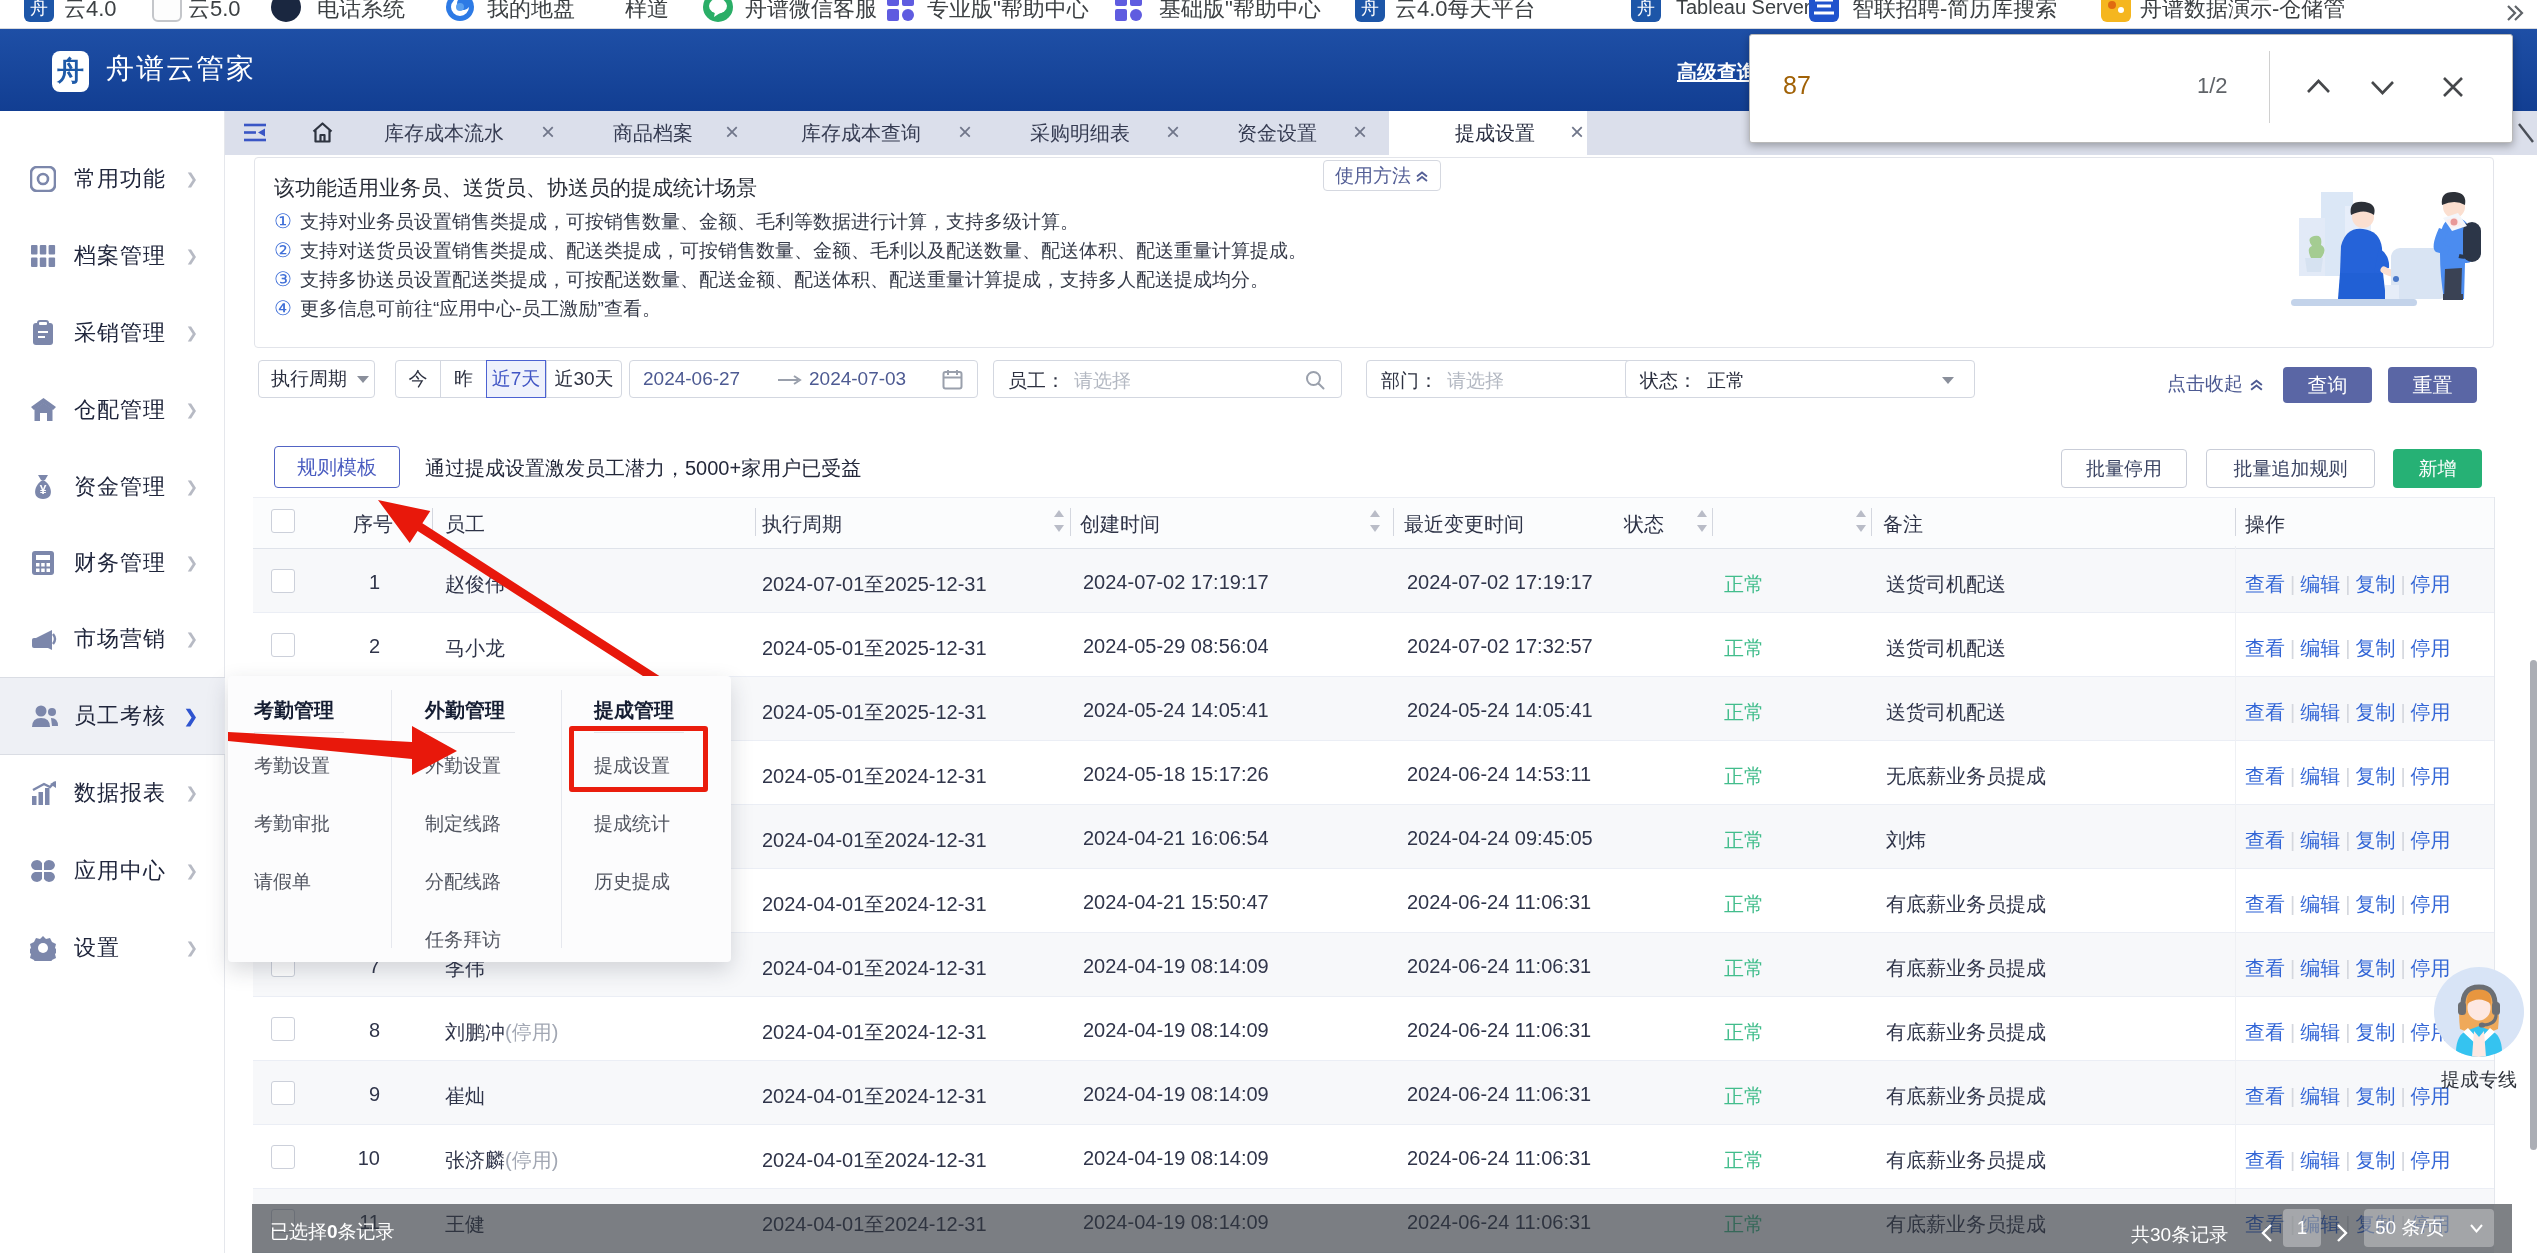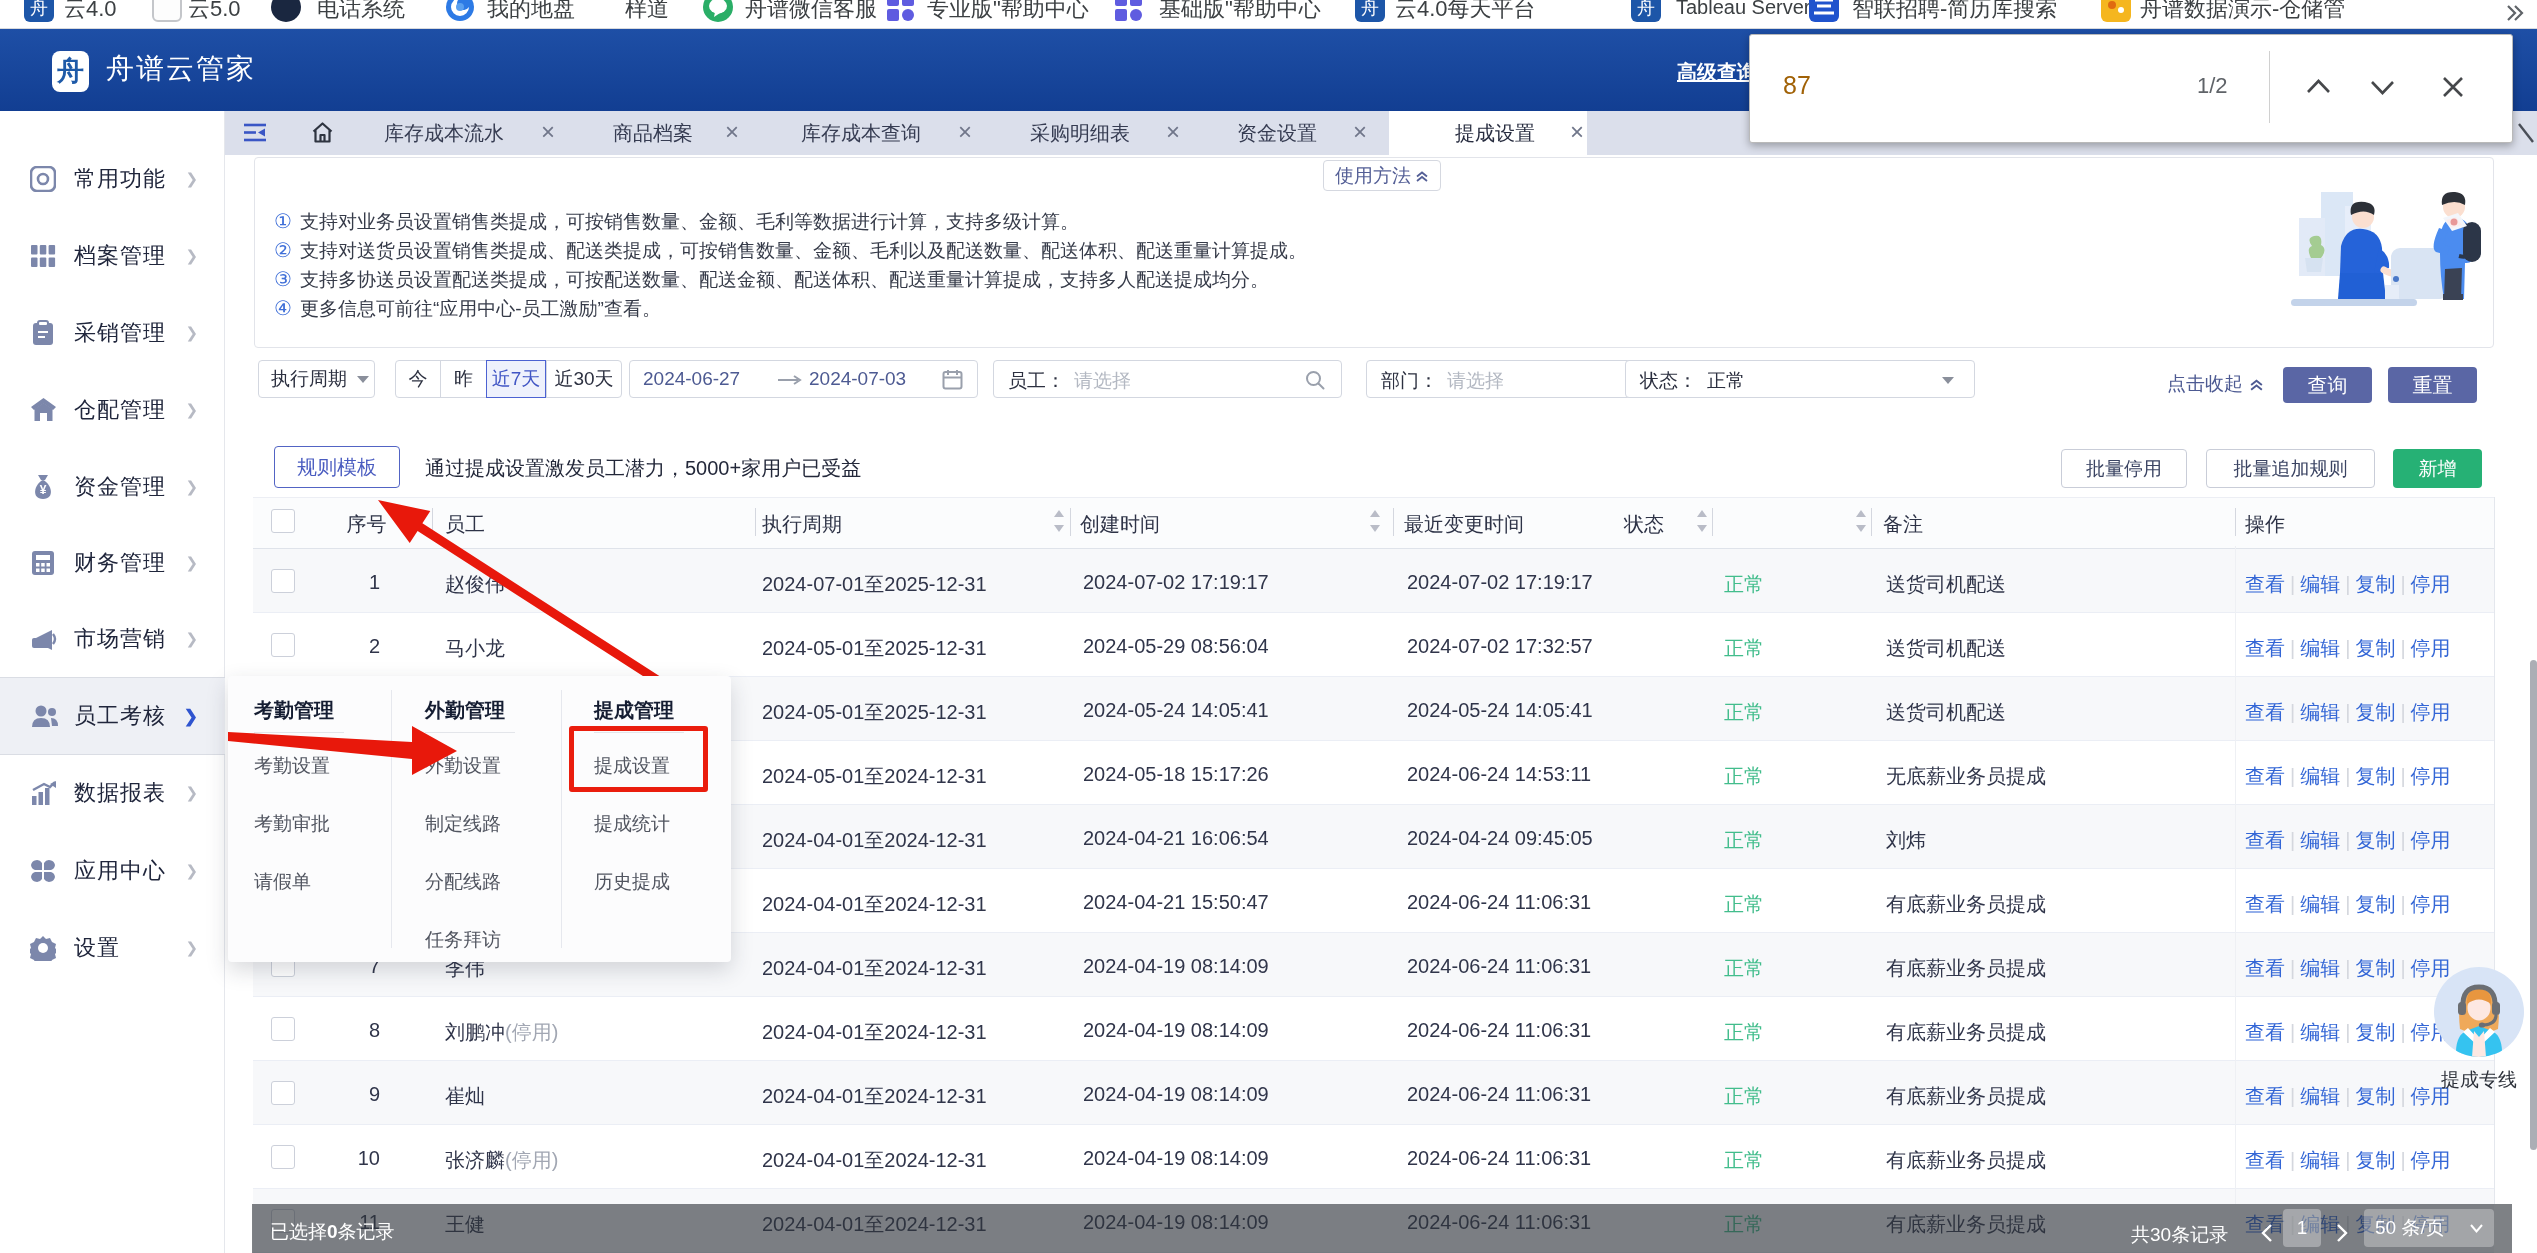--- a/index.html
+++ b/index.html
@@ -264,20 +264,21 @@
 <div class="mi" style="top:798px">
       <svg width="26" height="26" viewBox="0 0 26 26">
         <path d="M13 1 l3 3 4 -1 2 4 4 2 -1 4 3 3 -3 3 1 4 -4 2 -2 4 -4 -1 -3 3 -3 -3 -4 1 -2 -4 -4 -2 1 -4 -3 -3 3 -3 -1 -4 4 -2 2 -4 4 1 Z" fill="#7c87ab"></path>
         <circle cx="13" cy="13" r="5" fill="#fff"></circle>
       </svg>
       <span class="txt">设置</span>
       <span class="chev">❯</span>
     </div>
 </div>
 <div class="abs" id="panel">
+<div class="abs" style="left:19px;top:16px;font-size:21px;color:#272b36;white-space:nowrap">该功能适用业务员、送货员、协送员的提成统计场景</div>
 <div class="pline" style="top:51px"><span class="cnum">①</span>支持对业务员设置销售类提成，可按销售数量、金额、毛利等数据进行计算，支持多级计算。</div>
 <div class="pline" style="top:80px"><span class="cnum">②</span>支持对送货员设置销售类提成、配送类提成，可按销售数量、金额、毛利以及配送数量、配送体积、配送重量计算提成。</div>
 <div class="pline" style="top:109px"><span class="cnum">③</span>支持多协送员设置配送类提成，可按配送数量、配送金额、配送体积、配送重量计算提成，支持多人配送提成均分。</div>
 <div class="pline" style="top:138px"><span class="cnum">④</span>更多信息可前往“应用中心-员工激励”查看。</div>
 <svg class="abs" style="left:2036px;top:28px" width="192" height="133" viewBox="0 0 192 133">
 <rect x="30" y="6" width="32" height="84" fill="#dbe7f6"></rect>
       <rect x="54" y="20" width="26" height="70" fill="#e7eefa"></rect>
       <rect x="8" y="32" width="26" height="58" fill="#e2eaf7"></rect>
 <rect x="0" y="113" width="126" height="7" rx="3.5" fill="#c3d3ea"></rect>
 <path d="M20 72 q-5 -10 1 -12 q-6 -8 2 -10 q9 -2 7 9 q7 4 0 13 Z" fill="#a4cc92"></path>
@@ -354,21 +355,21 @@
     </svg></div>
 <div class="btn" style="left:2283px;top:367px;width:89px;height:36px;background:#5a66a5;color:#fff;font-size:20px">查询</div>
 <div class="btn" style="left:2388px;top:367px;width:89px;height:36px;background:#5a66a5;color:#fff;font-size:20px">重置</div>
 <div class="btn" style="left:274px;top:446px;width:126px;height:42px;background:#fff;border:1px solid #5264c4;color:#4a5cc0;font-size:20px">规则模板</div>
 <div class="abs" style="left:425px;top:455px;font-size:20px;color:#23283a;font-weight:500;z-index:1;white-space:nowrap">通过提成设置激发员工潜力，5000+家用户已受益</div>
 <div class="btn" style="left:2061px;top:449px;width:126px;height:39px;background:#fff;border:1px solid #c9cdd8;color:#3b4463">批量停用</div>
 <div class="btn" style="left:2206px;top:449px;width:169px;height:39px;background:#fff;border:1px solid #c9cdd8;color:#3b4463">批量追加规则</div>
 <div class="btn" style="left:2393px;top:449px;width:89px;height:39px;background:#26b175;color:#fff">新增</div>
 <div class="abs" style="left:253px;top:497px;width:2241px;height:52px;background:#fbfcfd;border-top:1px solid #eceef4;border-bottom:1px solid #dfe3ea;z-index:0"></div>
 <div class="cb" style="left:271px;top:509px"></div>
-<div class="th" style="left:340px;top:511px;width:53px;text-align:center">序号</div>
+<div class="th" style="left:340px;top:511px;width:53px;text-align:right">序号</div>
 <div class="th" style="left:445px;top:511px">员工</div>
 <div class="th" style="left:762px;top:511px">执行周期</div>
 <div class="th" style="left:1080px;top:511px">创建时间</div>
 <div class="th" style="left:1404px;top:511px">最近变更时间</div>
 <div class="th" style="left:1624px;top:511px">状态</div>
 <div class="th" style="left:1883px;top:511px">备注</div>
 <div class="th" style="left:2245px;top:511px">操作</div>
 <div class="vsep" style="left:432px;top:508px"></div>
 <div class="vsep" style="left:755px;top:508px"></div>
 <div class="vsep" style="left:1070px;top:508px"></div>

